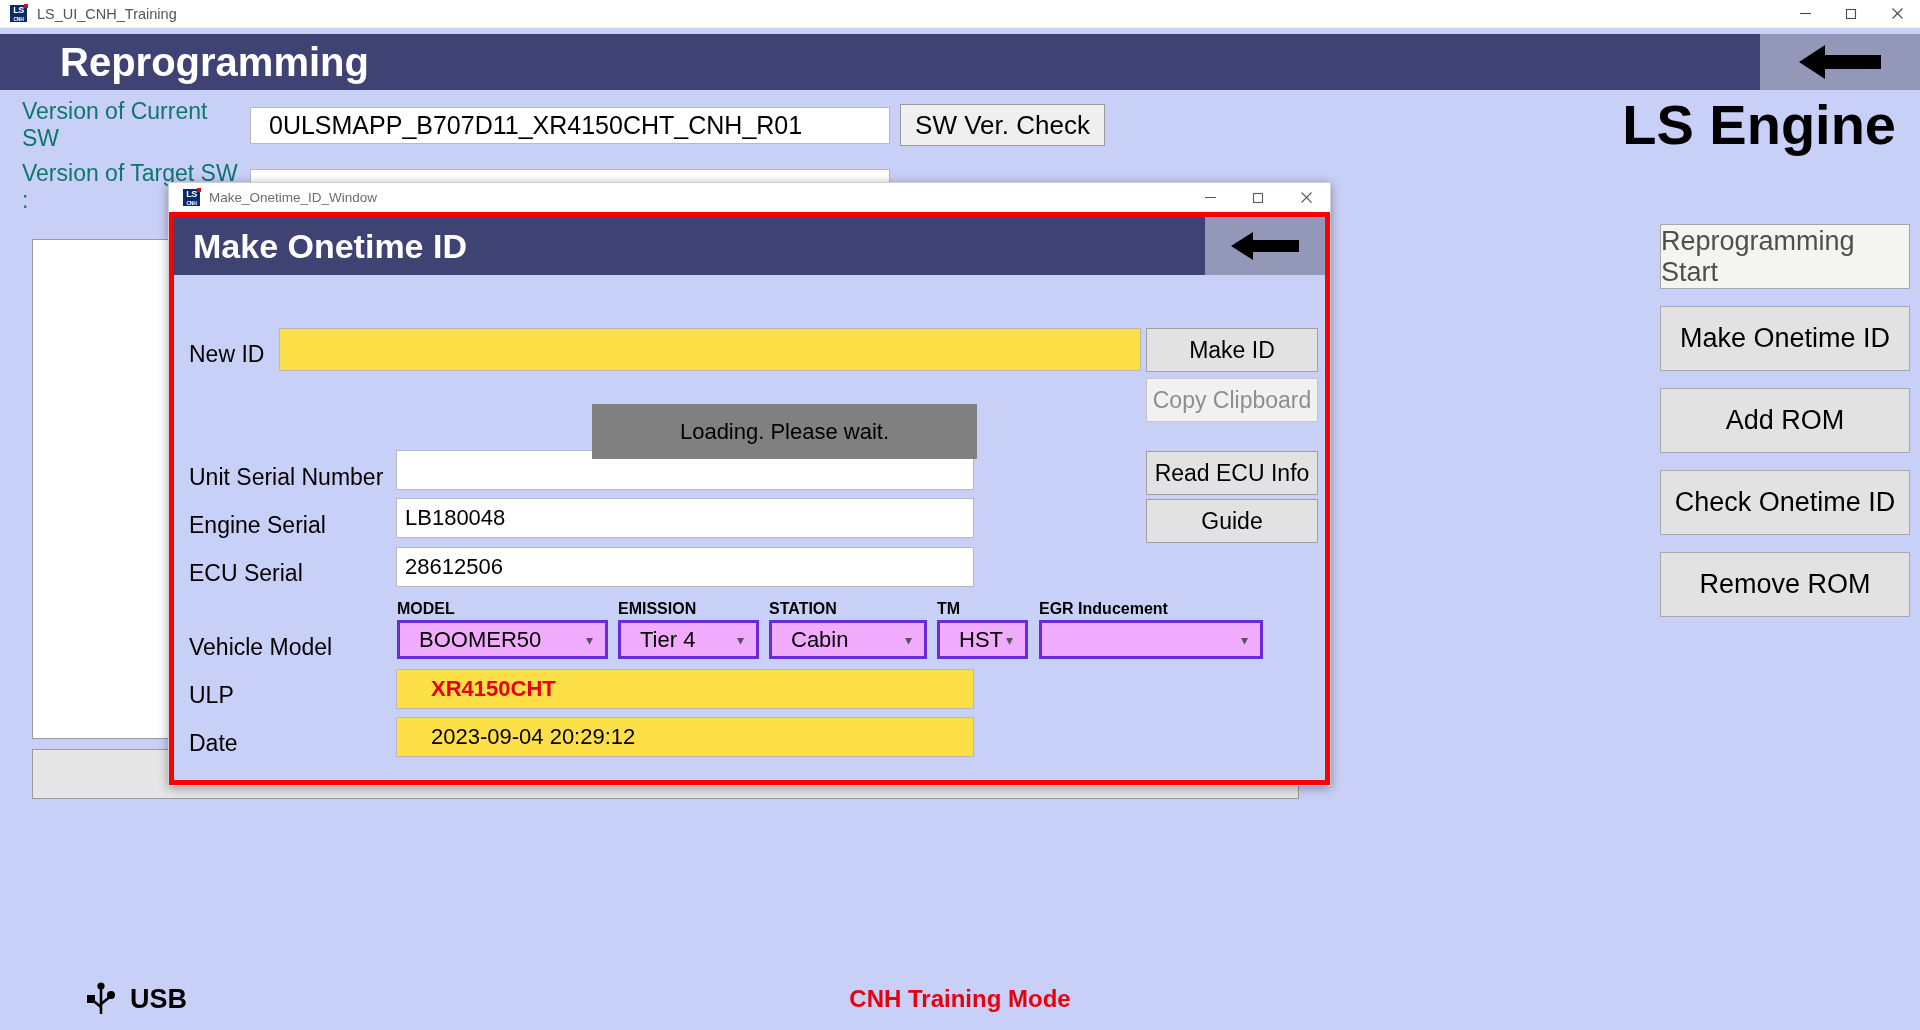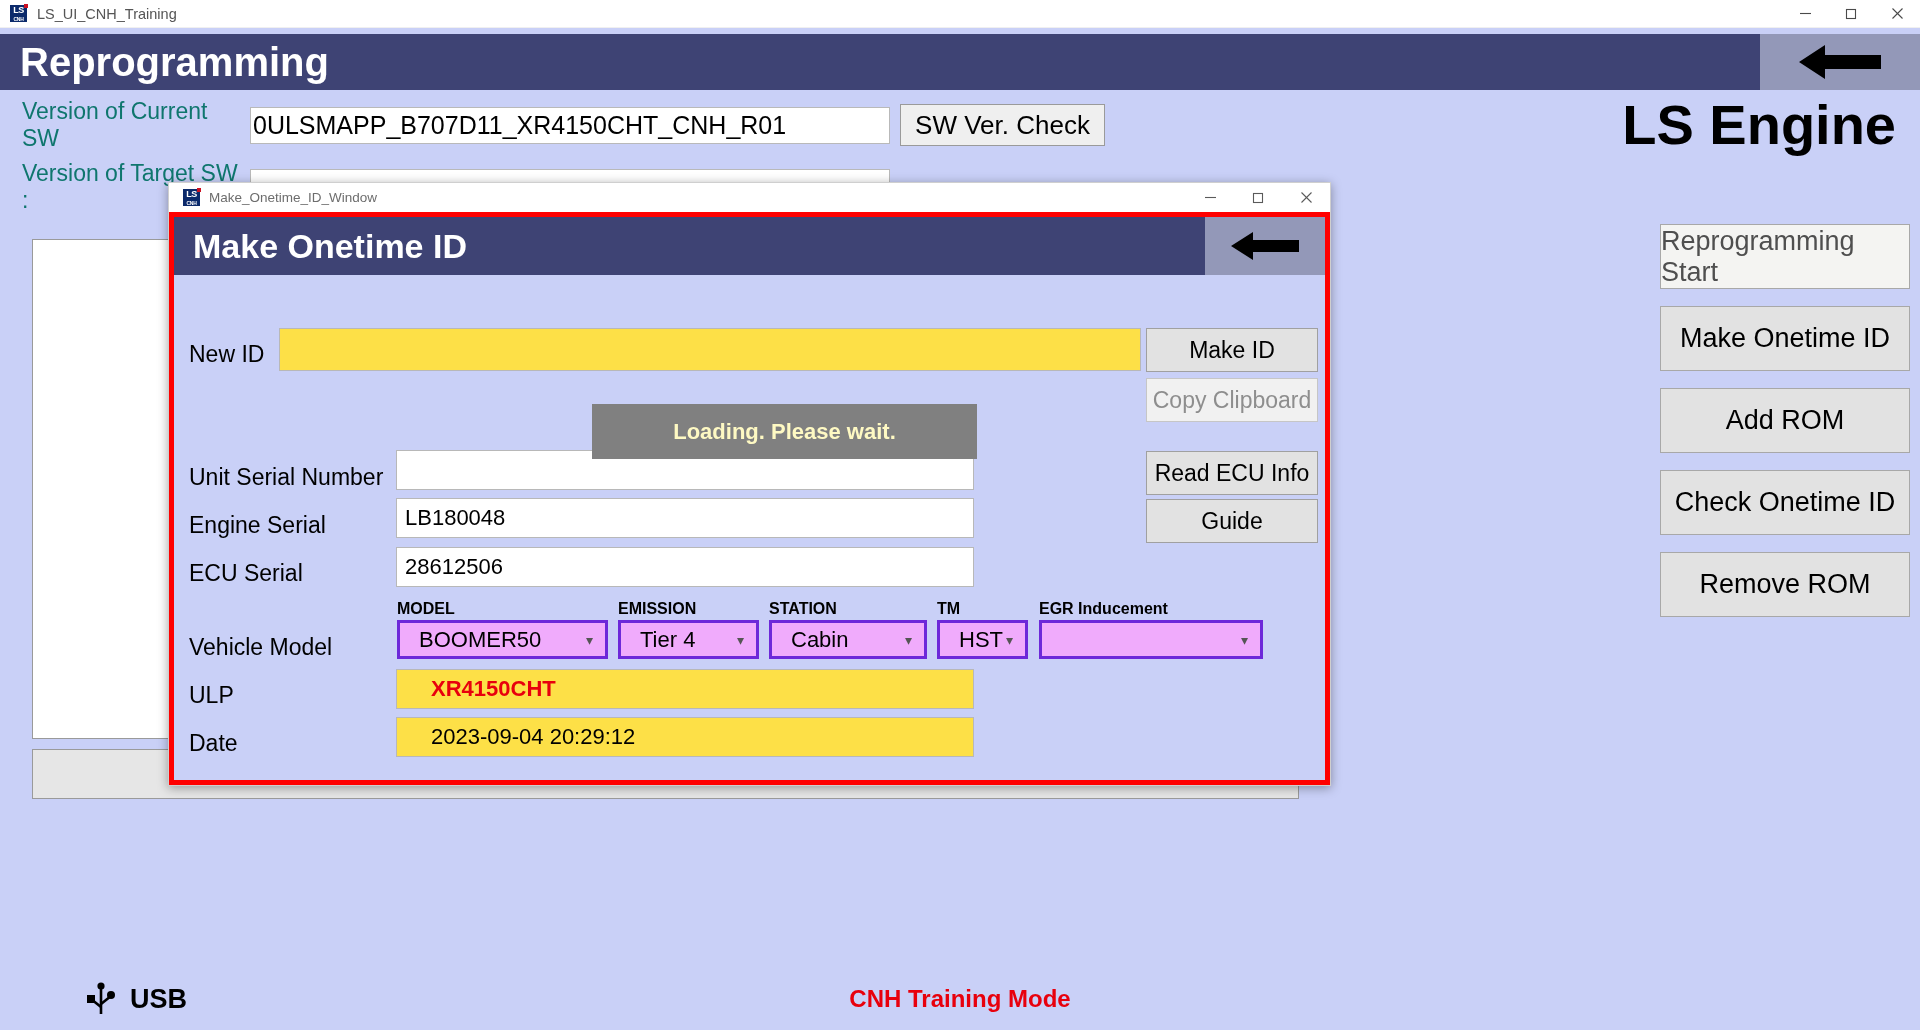--- a/index.html
+++ b/index.html
@@ -56,38 +56,38 @@
   .os-btn svg { display: block; }
 
   
   .banner {
     flex: 0 0 56px; height: 56px; margin: 6px 0 0 0;
     background: #3e4374; display: flex; align-items: center;
     position: relative;
   }
   .banner-title {
     color: #ffffff; font-size: 40px; font-weight: bold;
-    padding-left: 20px; letter-spacing: 0px; line-height: 1;
+    padding-left: 20px; letter-spacing: 0px; line-height: 1; margin-left: 40px;
   }
   .banner-back {
     position: absolute; right: 0; top: 0;
     width: 160px; height: 56px; background: #9398b8;
     display: flex; align-items: center; justify-content: center;
   }
   .arrow-left { display: block; }
 
   
   .ver-area { position: relative; }
   .ver-row { display: flex; align-items: center; padding: 8px 0 0 22px; }
   .ver-label {
     font-size: 23px; color: #0f766e; width: 228px; flex: 0 0 228px;
   }
   .ver-input {
     height: 37px; background: #fff; border: 1px solid #b9b9b9;
-    font-size: 25px; color: #000; padding: 0 2px;
+    font-size: 25px; color: #000; padding: 0 18px;
     display: flex; align-items: center; width: 640px;
   }
   .sw-check-btn {
     margin-left: 10px; width: 205px; height: 42px;
     background: #efefef; border: 1px solid #9a9a9a;
     display: flex; align-items: center; justify-content: center;
     font-size: 26px; color: #000;
   }
   .ls-engine {
     position: absolute; right: 24px; top: 2px;
@@ -188,21 +188,21 @@
     position: absolute; width: 172px; height: 44px;
     background: #e2e2e2; border: 1px solid #a0a0a0;
     display: flex; align-items: center; justify-content: center;
     font-size: 23px; color: #000;
   }
   .dlg-act-btn.disabled { background: #f1f1f1; color: #8e8e8e; border-color: #c6c6c6; }
 
   .loading-bar {
     position: absolute; background: #808080;
     display: flex; align-items: center; justify-content: center;
-    color: #fef9c3; font-size: 22px; font-weight: bold;
+    color: #000000; font-size: 22px; font-weight: normal;
     z-index: 5;
   }
 
   .combo-group { position: absolute; }
   .combo-label {
     font-size: 16px; font-weight: bold; color: #000;
     margin-bottom: 2px; display: block;
   }
   .combo {
     background: #f0abfc; border: 3px solid #6d28d9; height: 39px;

